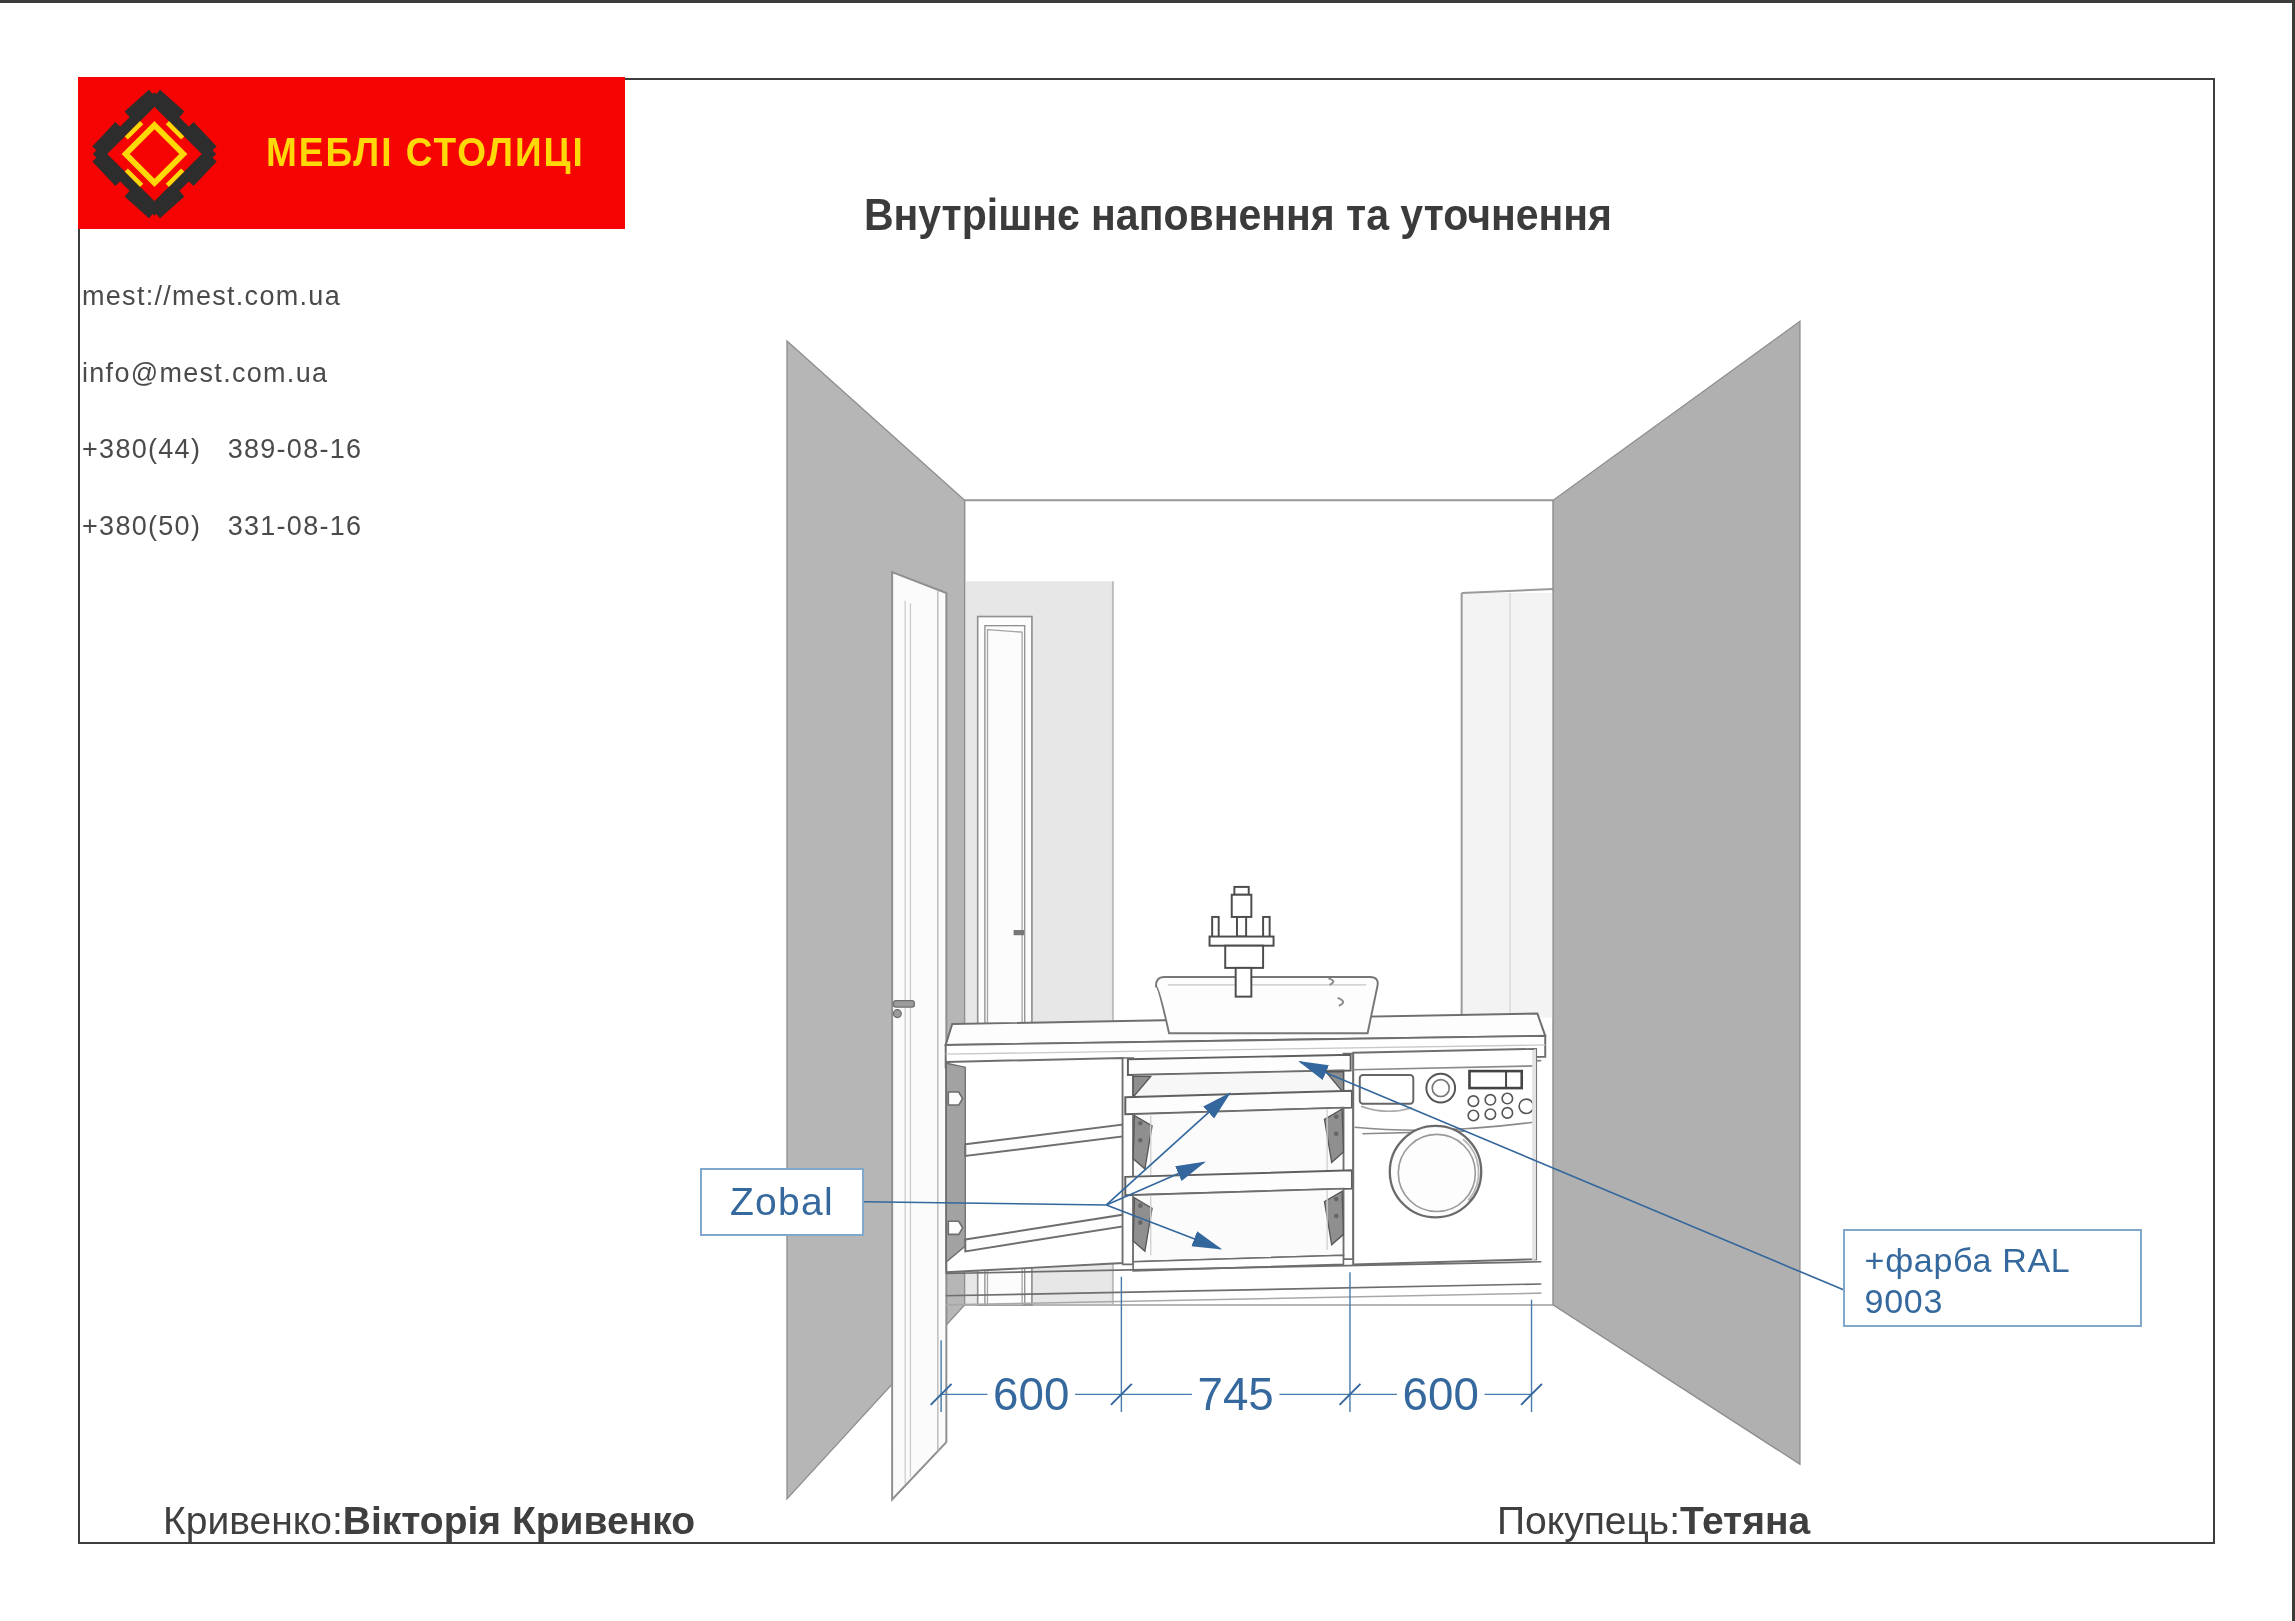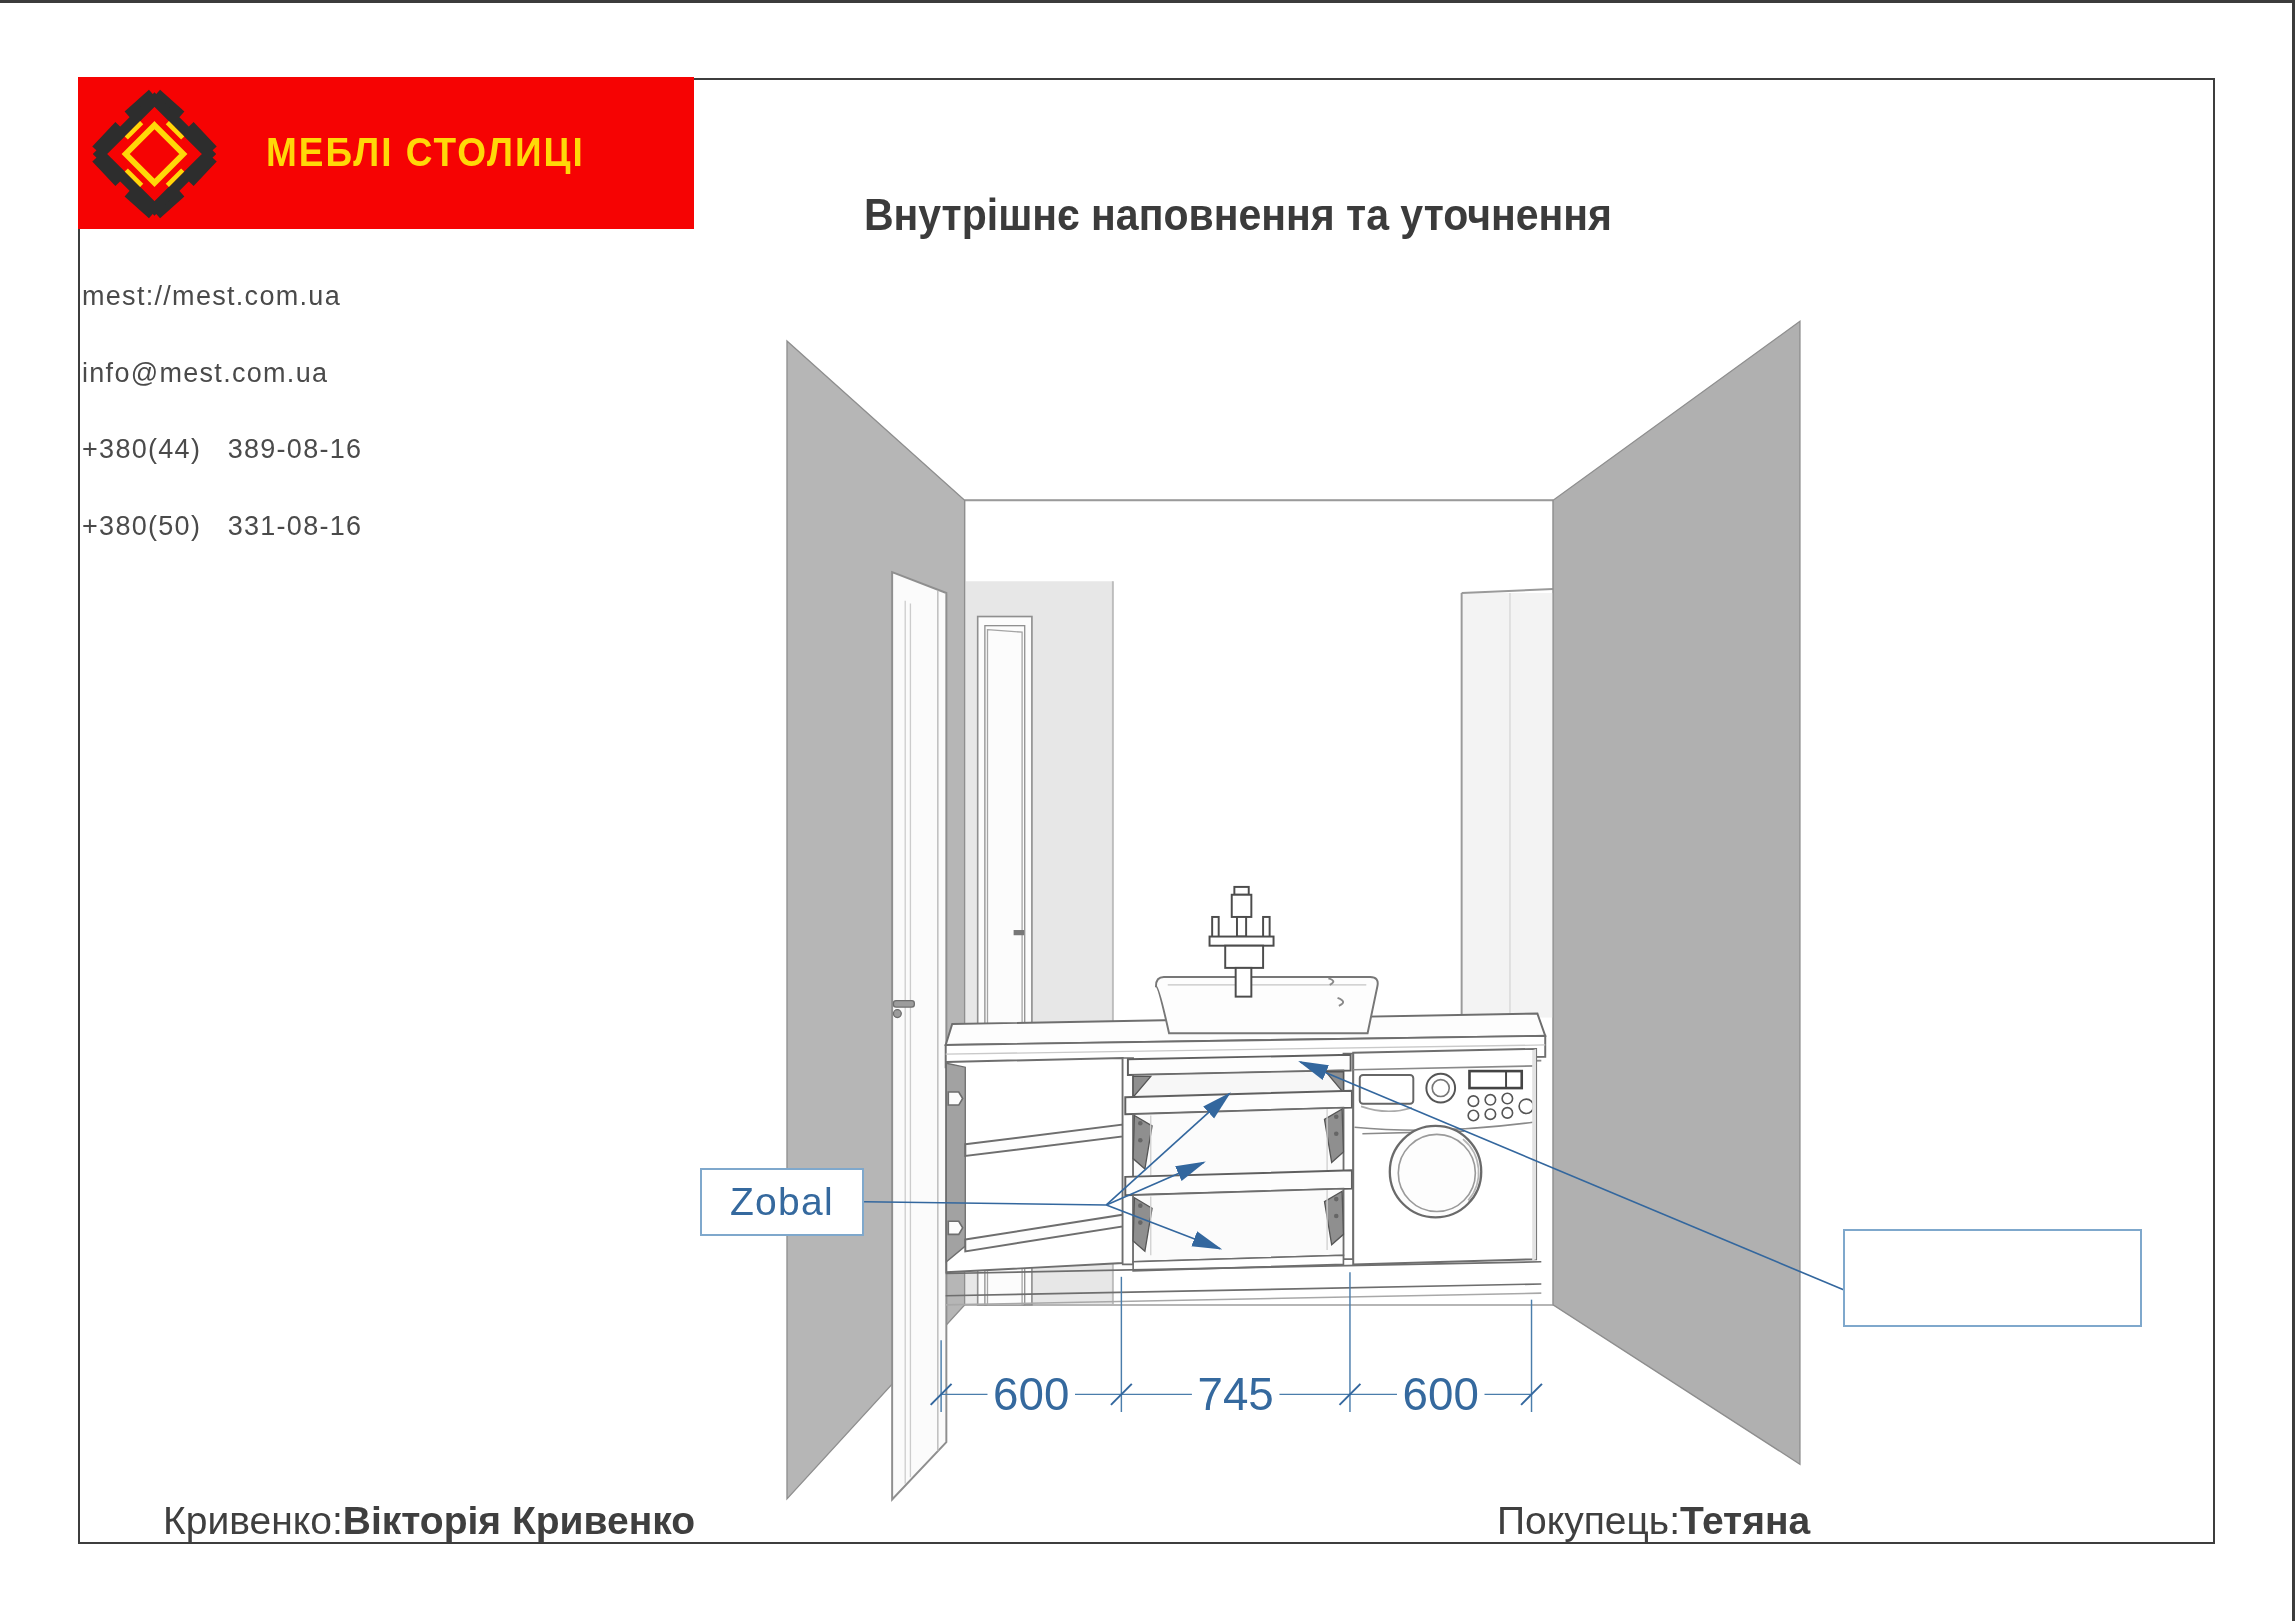--- a/index.html
+++ b/index.html
@@ -5,21 +5,21 @@
   html,body{margin:0;padding:0;background:#ffffff;}
   body{width:2295px;height:1621px;position:relative;overflow:hidden;
        font-family:"Liberation Sans", sans-serif;-webkit-font-smoothing:antialiased;}
   .abs{position:absolute;}
   
   .edge-top{left:0;top:0;width:2295px;height:2.6px;background:#3c3c3c;}
   .edge-right{top:0;right:0;width:2.6px;height:1621px;background:#3c3c3c;}
   
   .frame{left:78px;top:78px;width:2137px;height:1466px;border:2.6px solid #3d3d3d;box-sizing:border-box;}
   
-  .logo-block{left:78px;top:77px;width:616px;height:152px;background:#f60303;}
+  .logo-block{left:78px;top:77px;width:547px;height:152px;background:#f60303;}
   .logo-mark{position:absolute;left:11.8px;top:11px;width:129px;height:132px;}
   .logo-text{position:absolute;left:188px;top:0;height:152px;display:flex;align-items:center;
              color:#ffd808;font-size:37px;font-weight:700;letter-spacing:2px;
              transform:scaleY(1.08);white-space:nowrap;}
   
   .contacts{left:82px;top:233px;color:#4a4a4a;font-size:27px;line-height:25.5px;letter-spacing:1.3px;white-space:pre;}
   
   .title{left:843px;top:192px;width:790px;text-align:center;color:#3b3b3b;
          font-size:41px;font-weight:700;letter-spacing:0;white-space:nowrap;transform:scaleY(1.08);}
   
@@ -244,20 +244,21 @@
       <text x="1892" y="2159">745</text>
       <text x="2206" y="2159">600</text>
     </g>
   </g>
 </svg>
 
 <div class="abs callout antaro-box">
   <span>Zobal</span>
 </div>
 <div class="abs callout handle-box">
+  <div>+фарба RAL 9003</div>
 </div>
 
 <div class="abs footer-left">
   <span>Кривенко:</span><span class="bold">Вікторія Кривенко</span>
 </div>
 <div class="abs footer-right">
   <span>Покупець:</span><span class="bold">Тетяна</span>
 </div>
 
 

